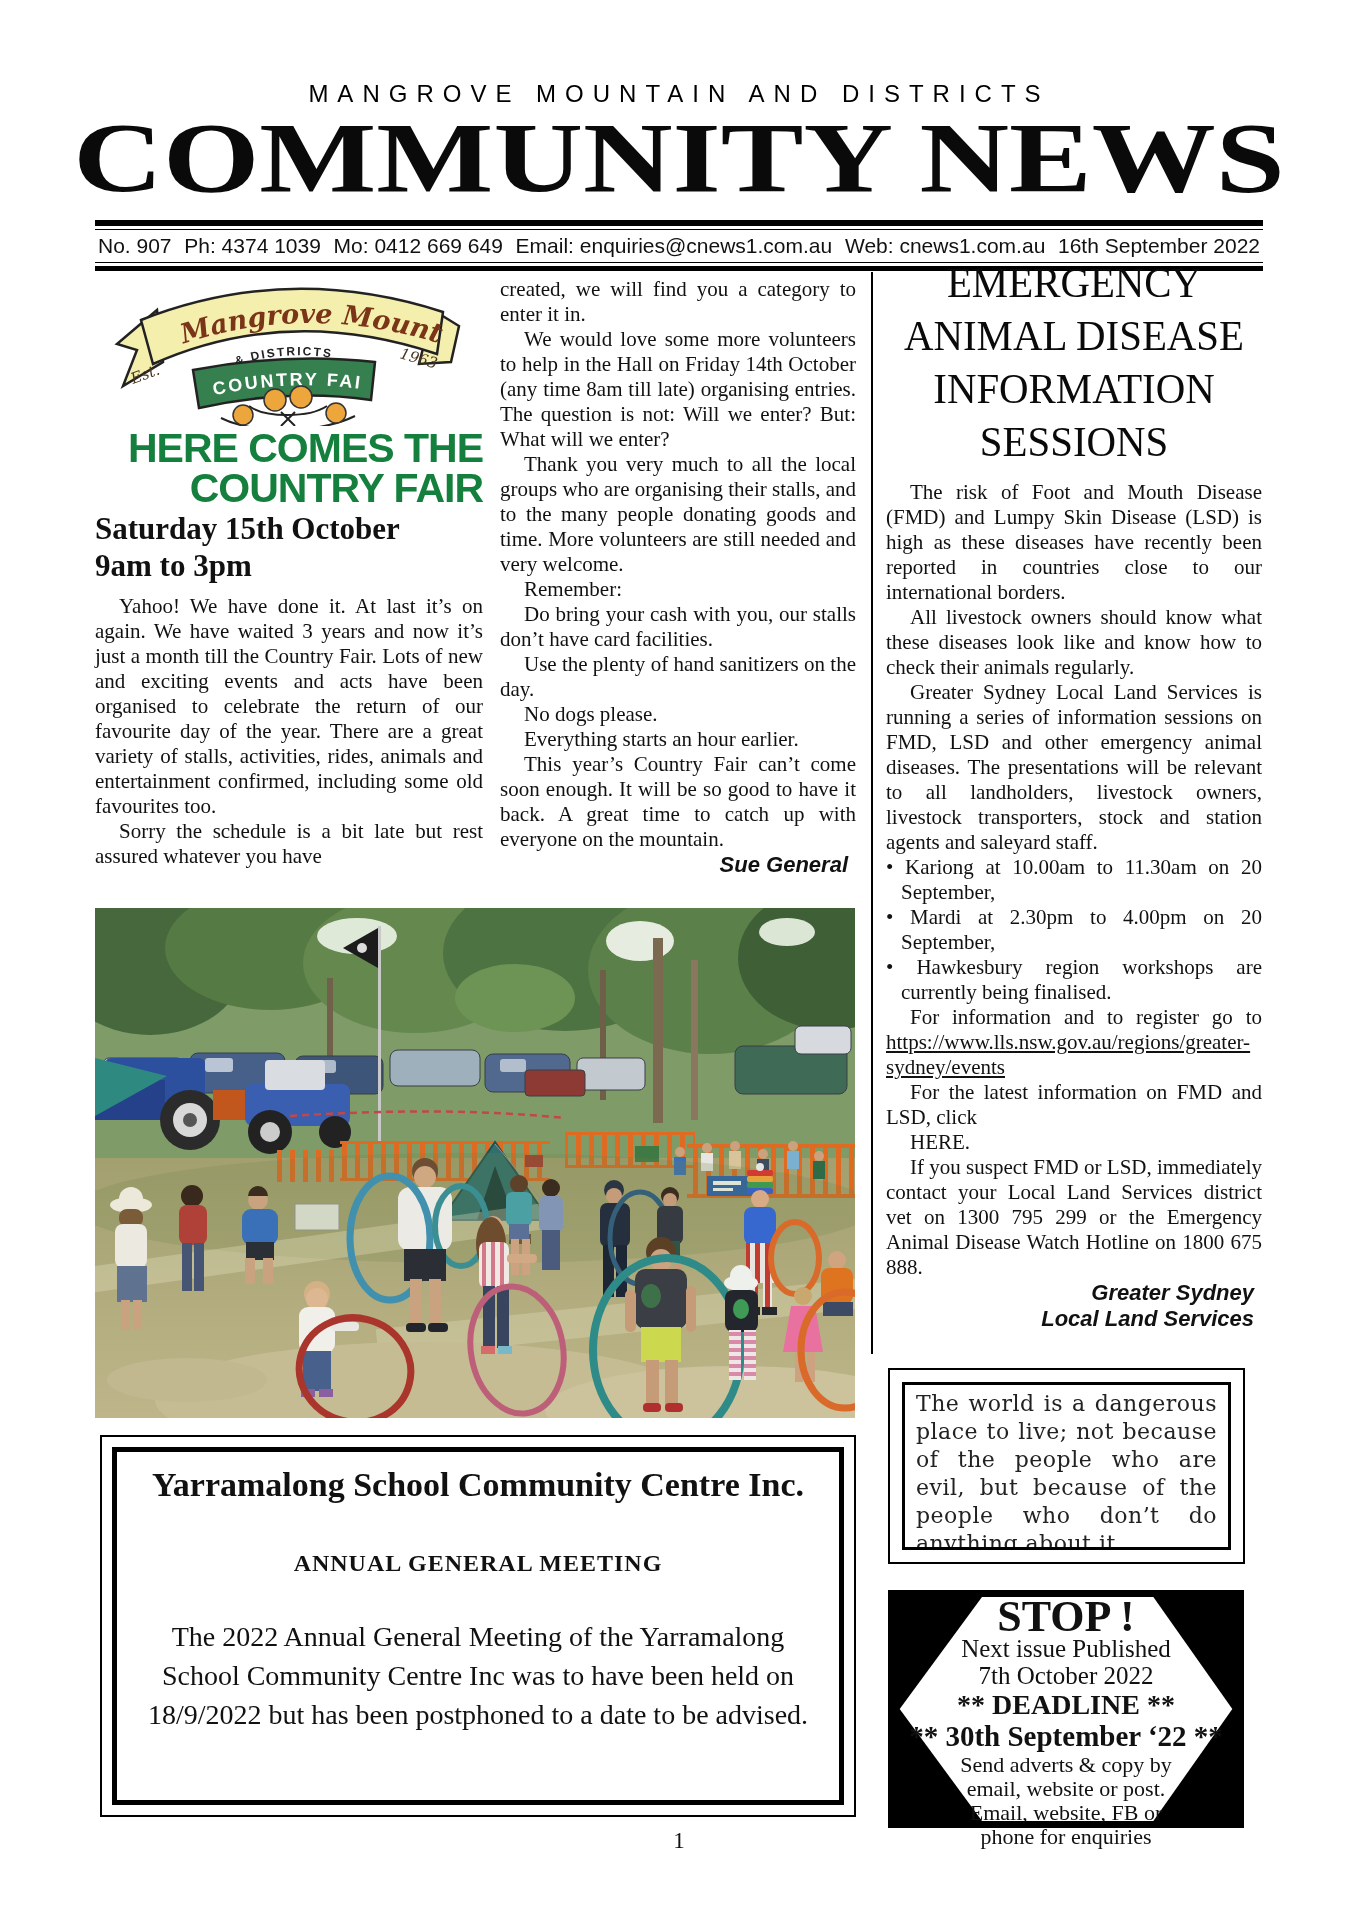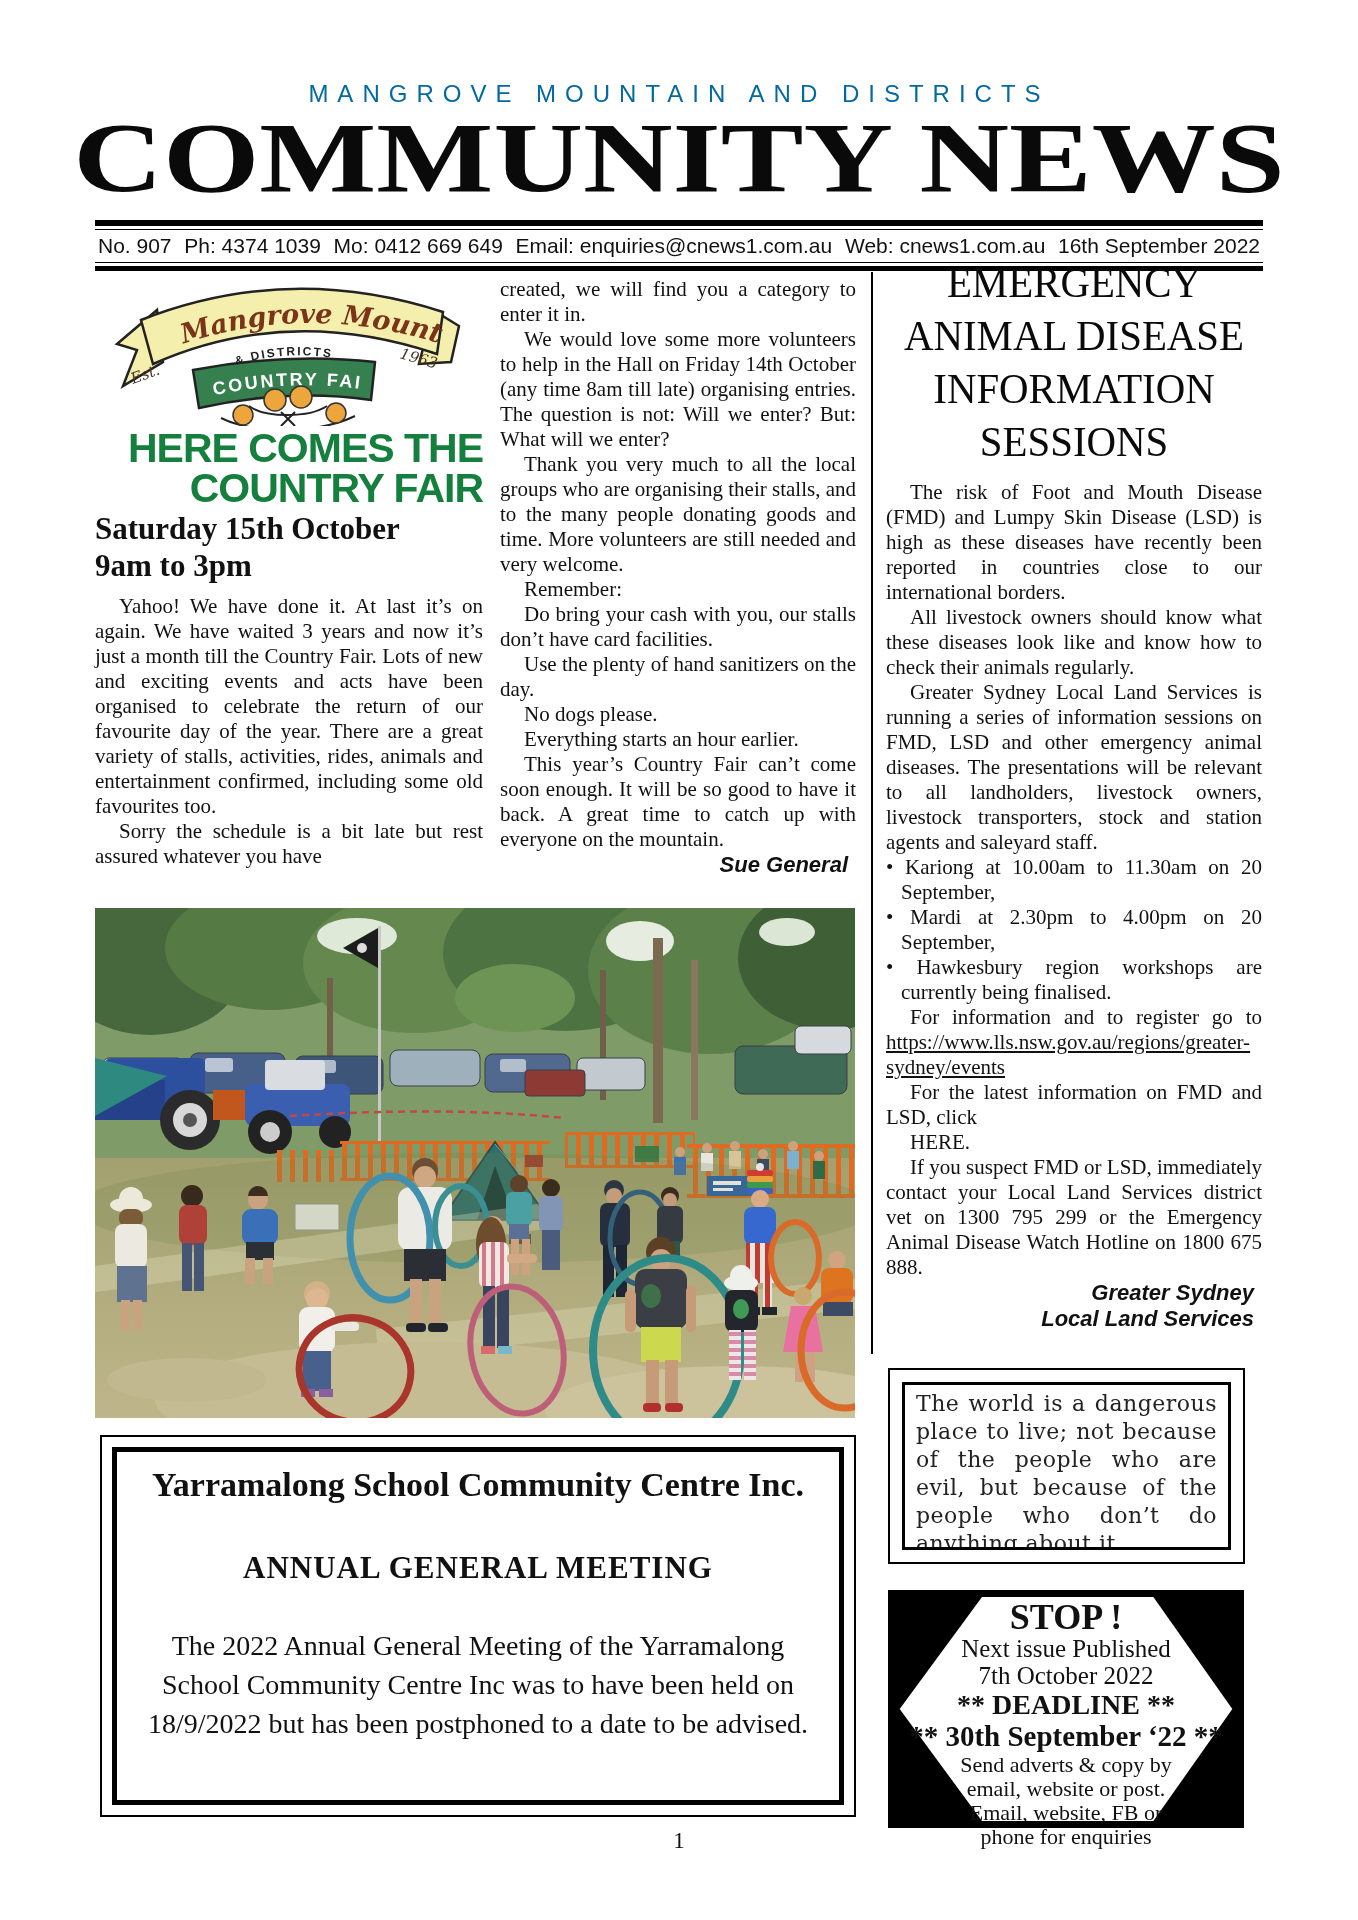--- a/index.html
+++ b/index.html
@@ -2,21 +2,21 @@
 <html><head>
 <meta charset="utf-8">
 <style>
   html,body{margin:0;padding:0;background:#ffffff;}
   .page{position:relative;width:1358px;height:1920px;background:#fff;color:#111;
         font-family:"Liberation Serif",serif;overflow:hidden;}
   .abs{position:absolute;}
 
   
   .kicker{top:80px;left:0;width:100%;text-align:center;
-          font-family:"Liberation Sans",sans-serif;font-size:24px;letter-spacing:9px;color:#0369a1;}
+          font-family:"Liberation Sans",sans-serif;font-size:24px;letter-spacing:9px;color:#000000;}
   .mast-title{top:108px;left:0;width:100%;text-align:center;font-weight:bold;
           font-size:100px;line-height:100px;white-space:nowrap;
           transform:scaleX(1.24);transform-origin:center;color:#0a0a0a;}
   .rule-top{top:220px;left:95px;width:1168px;height:3px;
           border-top:6px solid #000;border-bottom:1px solid #000;}
   .rule-bottom{top:262px;left:95px;width:1168px;height:3px;
           border-top:1px solid #000;border-bottom:5px solid #000;}
   .infoline{top:234px;left:98px;width:1162px;display:flex;justify-content:space-between;
           font-family:"Liberation Sans",sans-serif;font-size:21px;color:#111;}
 
@@ -40,39 +40,39 @@
   
   .disease-headline{text-align:center;font-size:43px;line-height:53px;
           transform:scaleX(0.95);transform-origin:center;white-space:nowrap;
           font-weight:normal;color:#0a0a0a;margin-bottom:12px;}
   .vrule{top:272px;left:871px;width:2px;height:1082px;background:#000;}
 
   
   .agm-outer{top:1435px;left:100px;width:756px;height:382px;border:2px solid #000;padding:10px;box-sizing:border-box;}
   .agm-inner{border:5px solid #000;height:100%;box-sizing:border-box;text-align:center;overflow:hidden;}
   .agm-title{font-weight:bold;font-size:34px;margin-top:14px;}
-  .agm-heading{font-weight:bold;font-size:31px;letter-spacing:1px;margin-top:46px;}
+  .agm-heading{font-weight:bold;font-size:24px;letter-spacing:1px;margin-top:46px;}
   .agm-body{font-size:28px;line-height:39px;margin:40px 24px 0 24px;text-align:center;}
   .agm-sig{text-align:right;padding-right:16px;margin-top:4px;
           font-family:"Liberation Sans",sans-serif;font-style:italic;font-size:23px;line-height:27px;}
 
   
   .quote-outer{top:1368px;left:888px;width:357px;height:196px;border:2px solid #000;padding:12px;box-sizing:border-box;}
   .quote-inner{border:3px solid #000;height:100%;box-sizing:border-box;padding:5px 11px;overflow:hidden;}
   .quote-text{font-family:"DejaVu Serif",serif;font-size:22px;line-height:28px;
           text-align:justify;letter-spacing:0.5px;color:#222;}
   .quote-attr{font-family:"Liberation Sans",sans-serif;font-style:italic;font-weight:bold;
           font-size:22px;text-align:right;margin-top:1px;}
 
   
   .stop-box{top:1590px;left:888px;width:356px;height:238px;background:#000;}
   .stop-hex{position:absolute;left:10px;right:10px;top:7px;bottom:7px;background:#fff;
           clip-path:polygon(25% 0%,76% 0%,99.5% 50%,76% 100%,25% 100%,0.5% 50%);}
   .stop-text{position:absolute;left:0;top:9px;width:100%;text-align:center;line-height:1;}
-  .st-1{font-size:36px;font-weight:bold;line-height:36px;}
+  .st-1{font-size:44px;font-weight:bold;line-height:36px;}
   .st-2{font-size:25px;line-height:27px;}
   .st-4{font-size:28px;font-weight:bold;line-height:31px;}
   .st-5{font-size:29px;font-weight:bold;line-height:33px;}
   .st-6{font-size:22px;line-height:24px;}
 
   .pageno{top:1828px;left:0;width:1358px;text-align:center;font-size:23px;}
 
   .photo-frame{top:908px;left:95px;width:760px;height:510px;overflow:hidden;}
 </style>
 </head>

